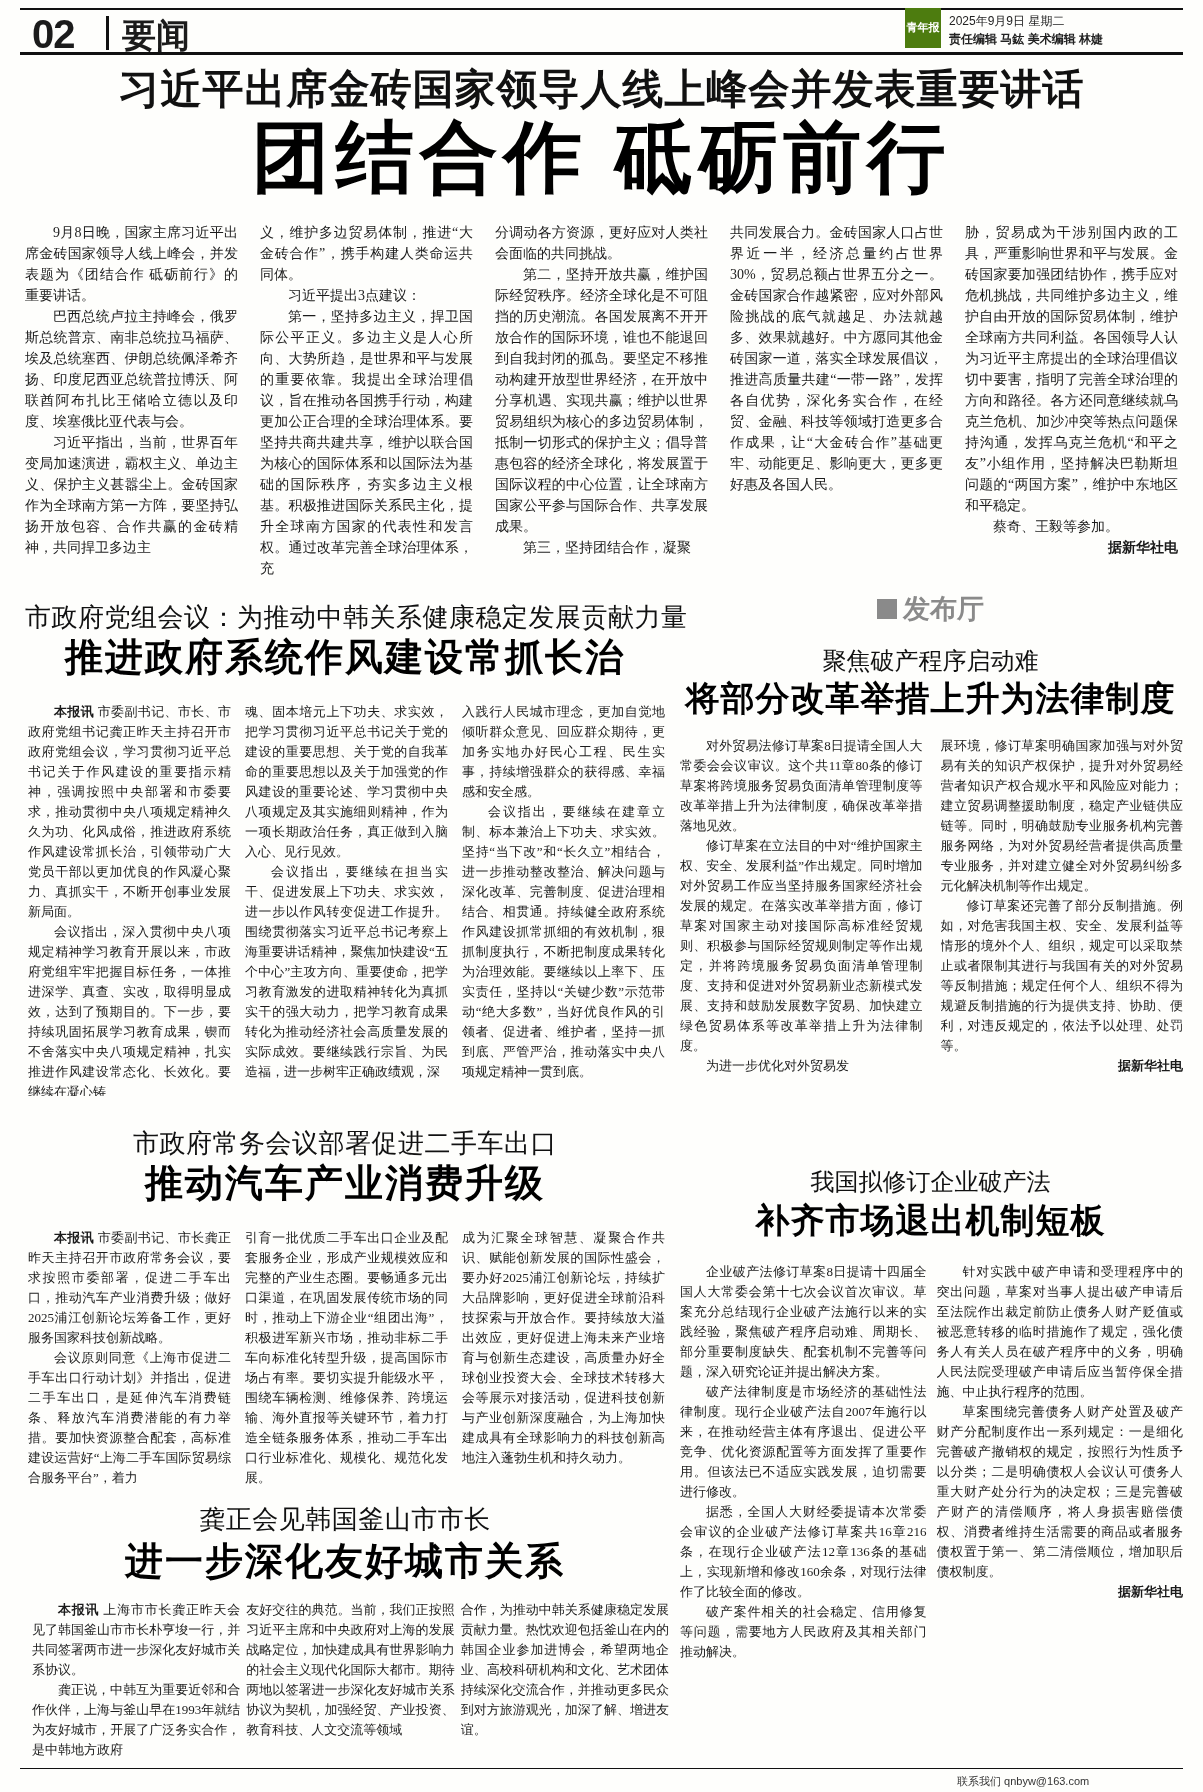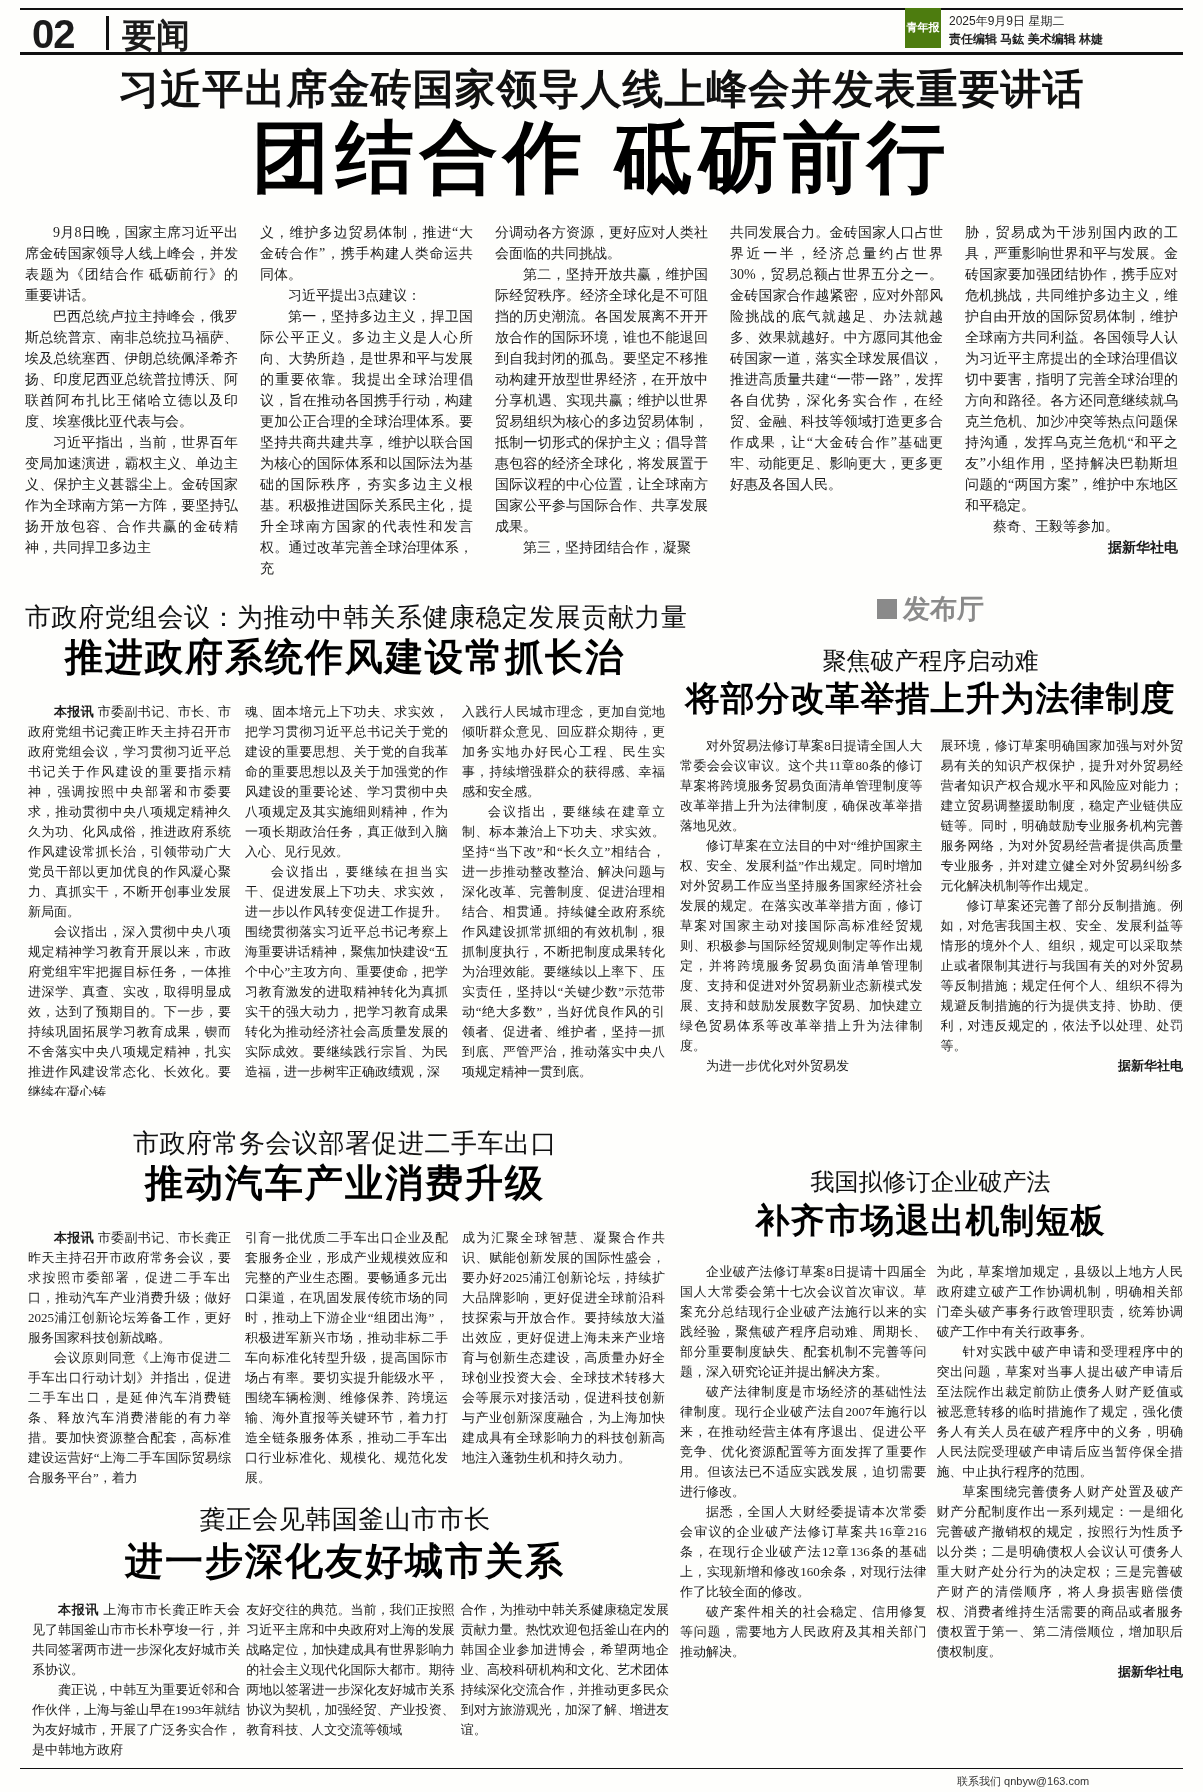--- a/index.html
+++ b/index.html
@@ -137,21 +137,20 @@
   <div class="kicker sm-kicker" style="left:678px;width:505px;top:1166px;">我国拟修订企业破产法</div>
   <div class="headline sm-headline" style="left:678px;width:505px;top:1198px;">补齐市场退出机制短板</div>
   <div class="body-cols" style="left:680px;width:503px;top:1262px;height:498px;gap:10px;">
       <div class="col">
         <p class="ind">企业破产法修订草案8日提请十四届全国人大常委会第十七次会议首次审议。草案充分总结现行企业破产法施行以来的实践经验，聚焦破产程序启动难、周期长、部分重要制度缺失、配套机制不完善等问题，深入研究论证并提出解决方案。</p>
         <p class="ind">破产法律制度是市场经济的基础性法律制度。现行企业破产法自2007年施行以来，在推动经营主体有序退出、促进公平竞争、优化资源配置等方面发挥了重要作用。但该法已不适应实践发展，迫切需要进行修改。</p>
         <p class="ind">据悉，全国人大财经委提请本次常委会审议的企业破产法修订草案共16章216条，在现行企业破产法12章136条的基础上，实现新增和修改160余条，对现行法律作了比较全面的修改。</p>
         <p class="ind">破产案件相关的社会稳定、信用修复等问题，需要地方人民政府及其相关部门推动解决。</p>
       </div>
       <div class="col">
-        <p class="">为此，草案增加规定，县级以上地方人民政府建立破产工作协调机制，明确相关部门牵头破产事务行政管理职责，统筹协调破产工作中有关行政事务。</p>
         <p class="ind">针对实践中破产申请和受理程序中的突出问题，草案对当事人提出破产申请后至法院作出裁定前防止债务人财产贬值或被恶意转移的临时措施作了规定，强化债务人有关人员在破产程序中的义务，明确人民法院受理破产申请后应当暂停保全措施、中止执行程序的范围。</p>
         <p class="ind">草案围绕完善债务人财产处置及破产财产分配制度作出一系列规定：一是细化完善破产撤销权的规定，按照行为性质予以分类；二是明确债权人会议认可债务人重大财产处分行为的决定权；三是完善破产财产的清偿顺序，将人身损害赔偿债权、消费者维持生活需要的商品或者服务债权置于第一、第二清偿顺位，增加职后债权制度。</p>
         <p class=" right">据新华社电</p>
       </div>
     </div>
 
   <div class="kicker mid-kicker" style="left:25px;width:640px;top:1502px;">龚正会见韩国釜山市市长</div>
   <div class="headline mid-headline" style="left:25px;width:640px;top:1536px;">进一步深化友好城市关系</div>
   <div class="body-cols" style="left:32px;width:637px;top:1600px;height:162px;gap:6px;">
       <div class="col">

